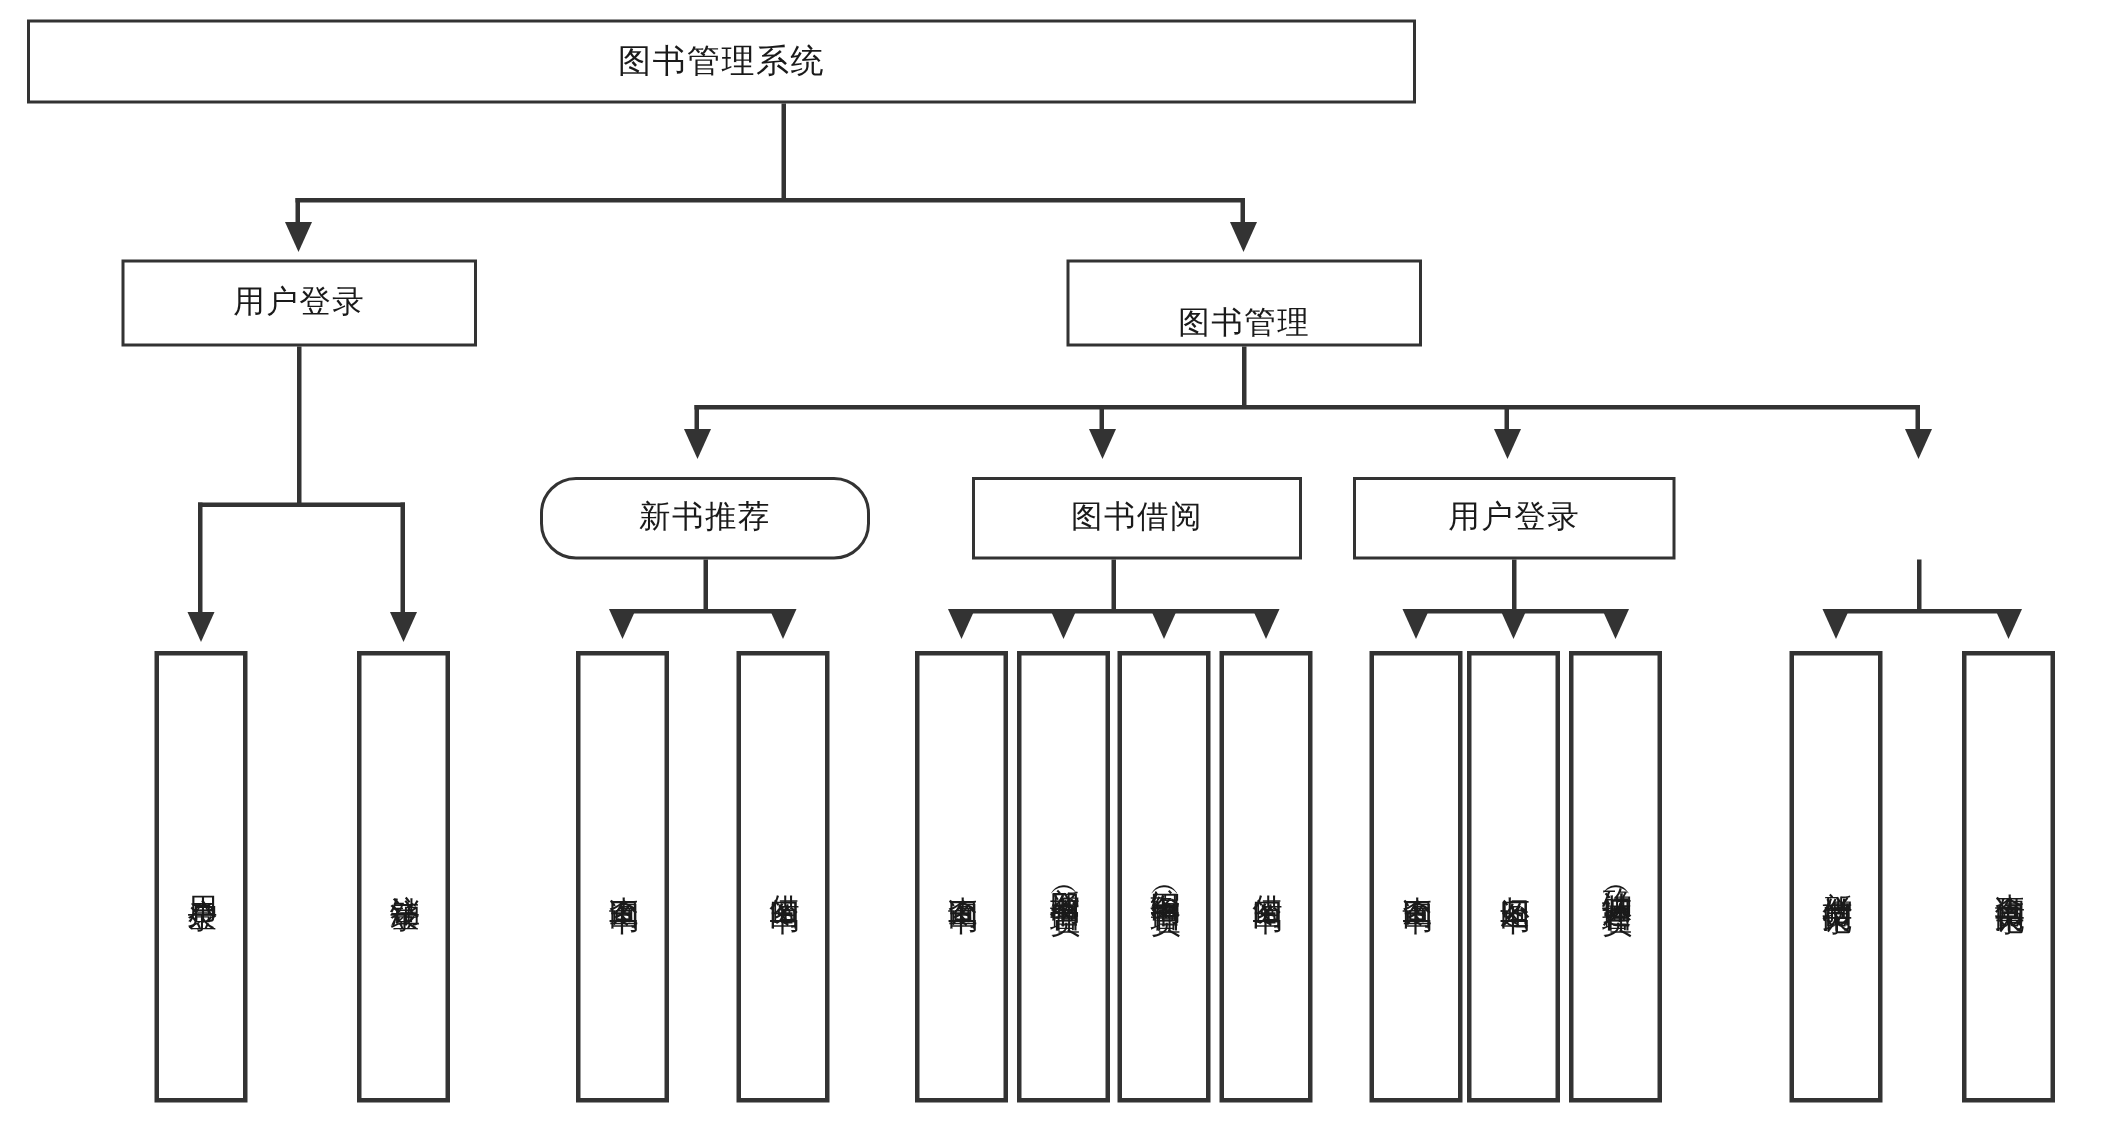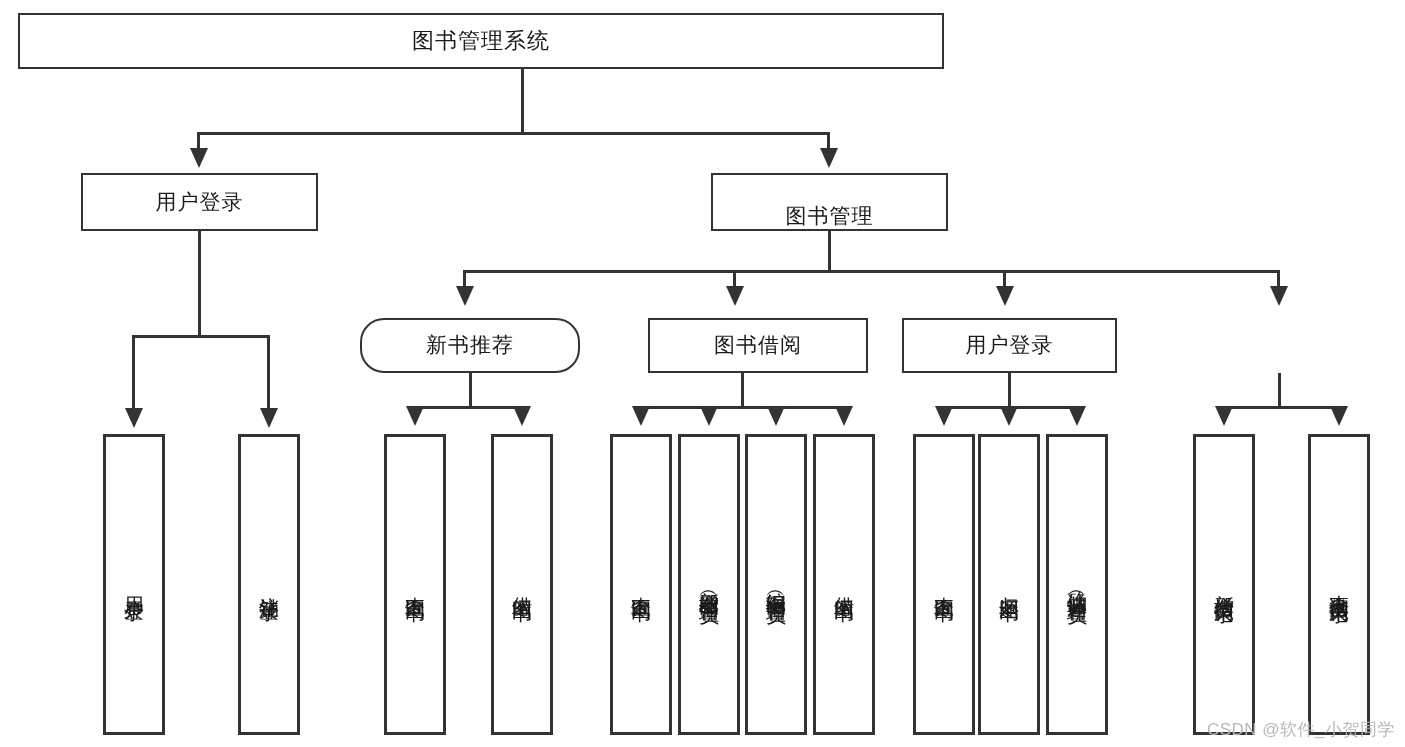--- a/index.html
+++ b/index.html
@@ -191,15 +191,14 @@
     <span class="label">确认归还（管理员）</span>
   </div>
 
   <div class="node leaf" style="left:1193px; top:434px; width:62px; height:301px;">
     <span class="label">新增借阅记录</span>
   </div>
   <div class="node leaf" style="left:1308px; top:434px; width:62px; height:301px;">
     <span class="label">查询借阅记录</span>
   </div>
 
-  <div id="watermark">CSDN @软件_小贺同学</div>
 
 </div>
 
 </body></html>

